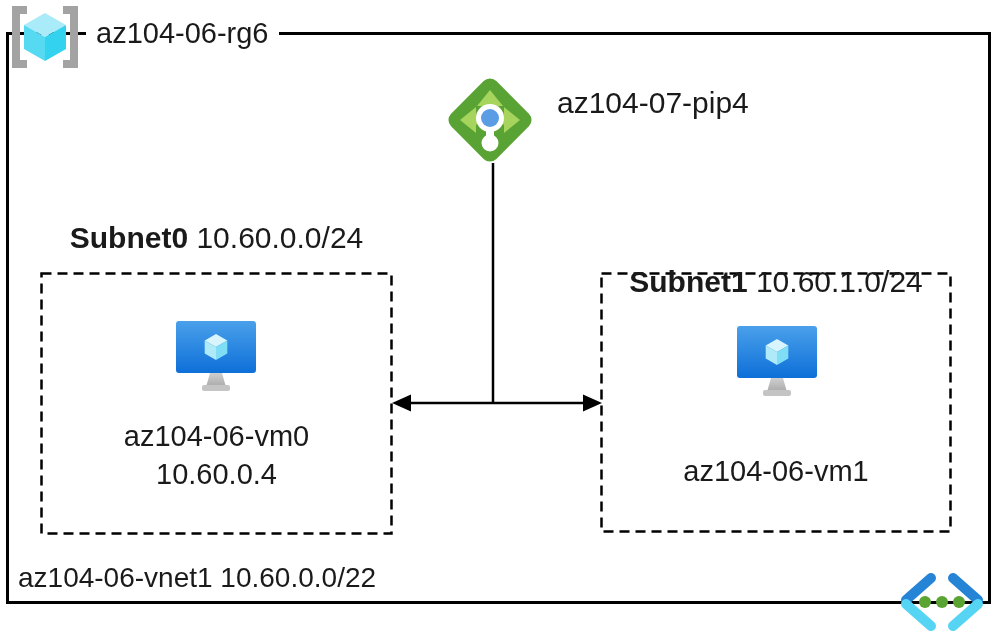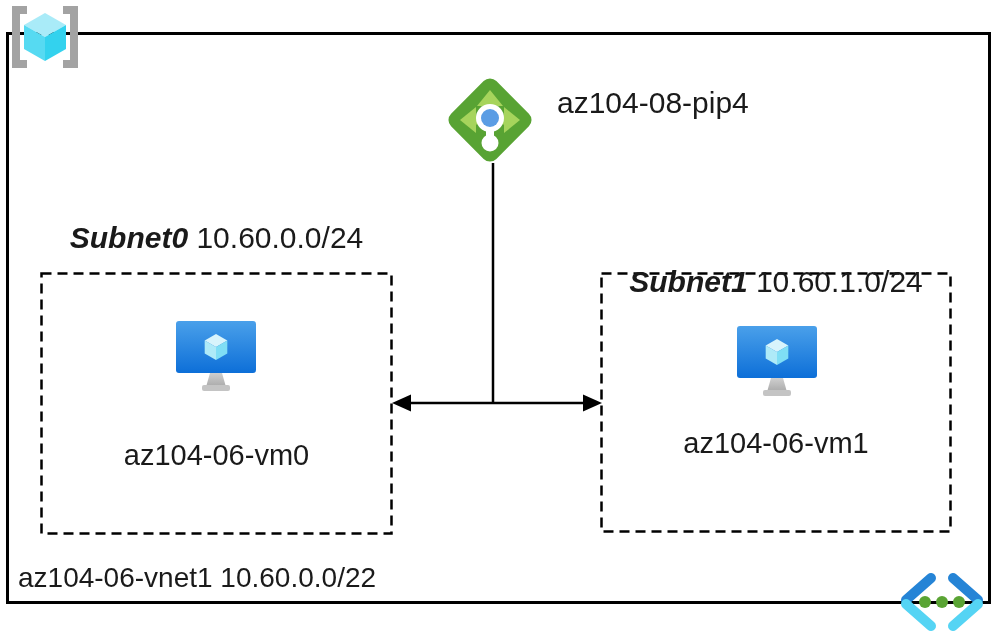--- a/index.html
+++ b/index.html
@@ -17,25 +17,25 @@
   #rg-label{
     left:86px;top:13px;height:41px;line-height:41px;
     background:#fff;padding:0 10px;font-size:29px;white-space:nowrap;
   }
   
   #lb-labels{left:557px;top:82px;font-size:30px;line-height:42px;white-space:nowrap;}
   
   .subnet-header{top:221px;font-size:30px;text-align:center;white-space:nowrap;}
   #subnet0-header{left:40px;width:353px;}
   #subnet1-header{left:600px;width:352px;margin-top:44px;}
-  .subnet-name{font-weight:bold;font-style:italic;}
+  .subnet-name{font-weight:bold;}
   
   .vm-caption{font-size:29px;line-height:38px;text-align:center;}
-  #vm0-caption{left:40px;width:353px;top:436px;}
-  #vm1-caption{left:600px;width:352px;top:424px;}
+  #vm0-caption{left:40px;width:353px;top:417px;}
+  #vm1-caption{left:600px;width:352px;top:452px;}
   
   #vnet-label{left:18px;top:562px;font-size:28px;white-space:nowrap;text-align:right;}
   svg{display:block;}
   .overlay{left:0;top:0;pointer-events:none;}
 </style>
 </head>
 <body>
 
 <div id="canvas">
 
@@ -56,39 +56,40 @@
   </svg>
 
   <svg class="abs" style="left:6px;top:3px;" width="78" height="68" viewBox="0 0 78 68">
     <path d="M21,7 L10,7 L10,61 L21,61" fill="none" stroke="#a3a3a3" stroke-width="8"></path>
     <path d="M57,7 L68,7 L68,61 L57,61" fill="none" stroke="#a3a3a3" stroke-width="8"></path>
     <polygon points="39,10 60,22 39,34 18,22" fill="#a9ebf8"></polygon>
     <polygon points="18,22 39,34 39,58 18,46" fill="#56daf2"></polygon>
     <polygon points="60,22 39,34 39,58 60,46" fill="#33d2ee"></polygon>
   </svg>
 
+  <div class="abs" id="rg-label">az104-06-rg6</div>
 
   <svg class="abs" style="left:443px;top:73px;" width="94" height="94" viewBox="0 0 94 94">
     <rect x="15" y="15" width="64" height="64" rx="9" fill="#58a333" transform="rotate(45 47 47)"></rect>
     <g fill="#a6d45c">
       <polygon points="47,17 60,33 34,33"></polygon>
       <rect x="42.5" y="31" width="9" height="18"></rect>
       <polygon points="17,47 33,34 33,60"></polygon>
       <rect x="31" y="42.5" width="18" height="9"></rect>
       <polygon points="77,47 61,34 61,60"></polygon>
       <rect x="45" y="42.5" width="18" height="9"></rect>
     </g>
     <rect x="43" y="50" width="8" height="16" fill="#fff"></rect>
     <circle cx="47" cy="70" r="8.5" fill="#fff"></circle>
     <circle cx="47" cy="45" r="14" fill="#fff"></circle>
     <circle cx="47" cy="45" r="9" fill="#5b9de4"></circle>
   </svg>
 
   <div class="abs" id="lb-labels">
-    <div>az104-08-pip4</div>
+    <div>az104-07-pip4</div>
   </div>
 
   <div class="abs subnet-header" id="subnet0-header">
     <span class="subnet-name">Subnet0</span>
     <span>10.60.0.0/24</span>
   </div>
   <div class="abs subnet-header" id="subnet1-header">
     <span class="subnet-name">Subnet1</span>
     <span>10.60.1.0/24</span>
   </div>
@@ -116,20 +117,21 @@
     <rect x="0" y="0" width="80" height="52" rx="3" fill="url(#scr)"></rect>
     <polygon points="40,13 51.3,19.5 40,26 28.7,19.5" fill="#d8f4fc"></polygon>
     <polygon points="28.7,19.5 40,26 40,39 28.7,32.5" fill="#aeeaf8"></polygon>
     <polygon points="51.3,19.5 40,26 40,39 51.3,32.5" fill="#7fdef5"></polygon>
     <polygon points="34,52 46,52 50,66 30,66" fill="url(#stand)"></polygon>
     <rect x="26" y="64" width="28" height="6" rx="2" fill="#c4c4c4"></rect>
   </svg>
 
   <div class="abs vm-caption" id="vm0-caption">
     <div>az104-06-vm0</div>
+    <div>10.60.0.4</div>
   </div>
   <div class="abs vm-caption" id="vm1-caption">
     <div>az104-06-vm1</div>
   </div>
 
   <div class="abs" id="vnet-label">
     <span>az104-06-vnet1</span>
     <span>10.60.0.0/22</span>
   </div>
 

